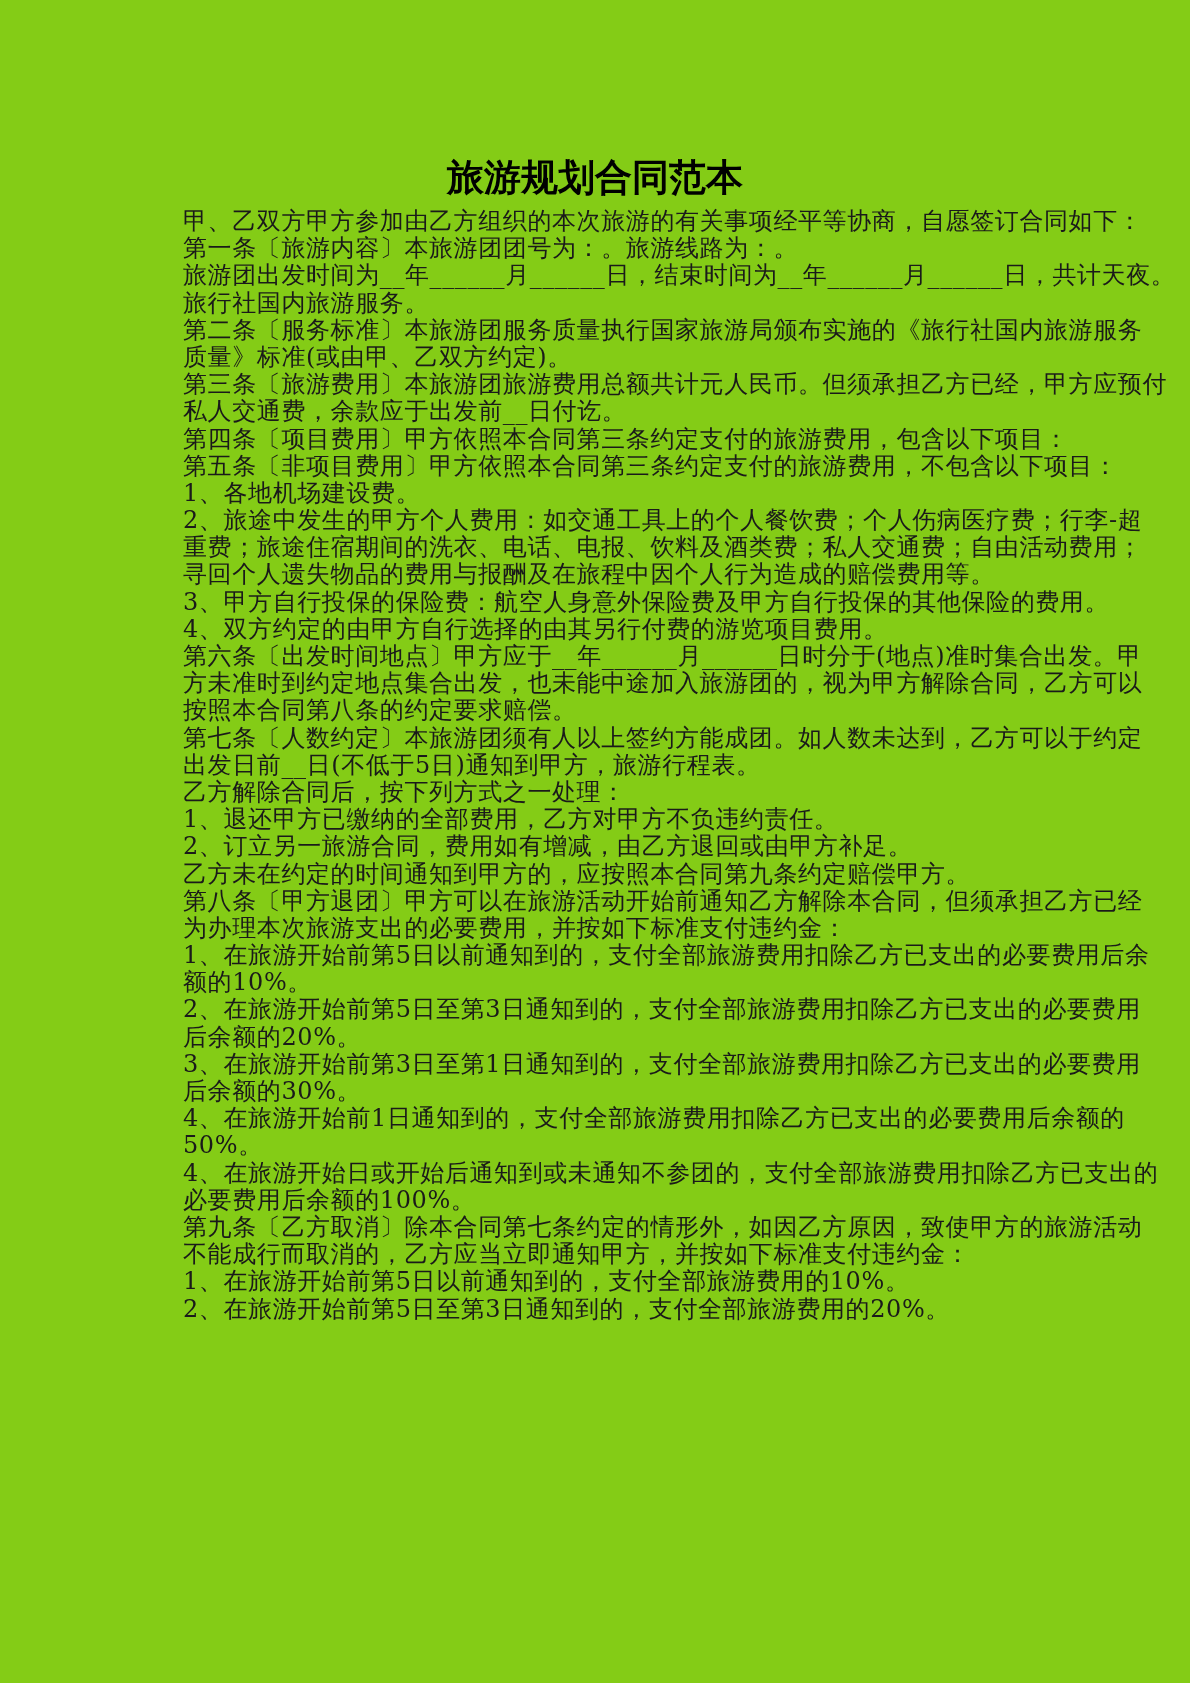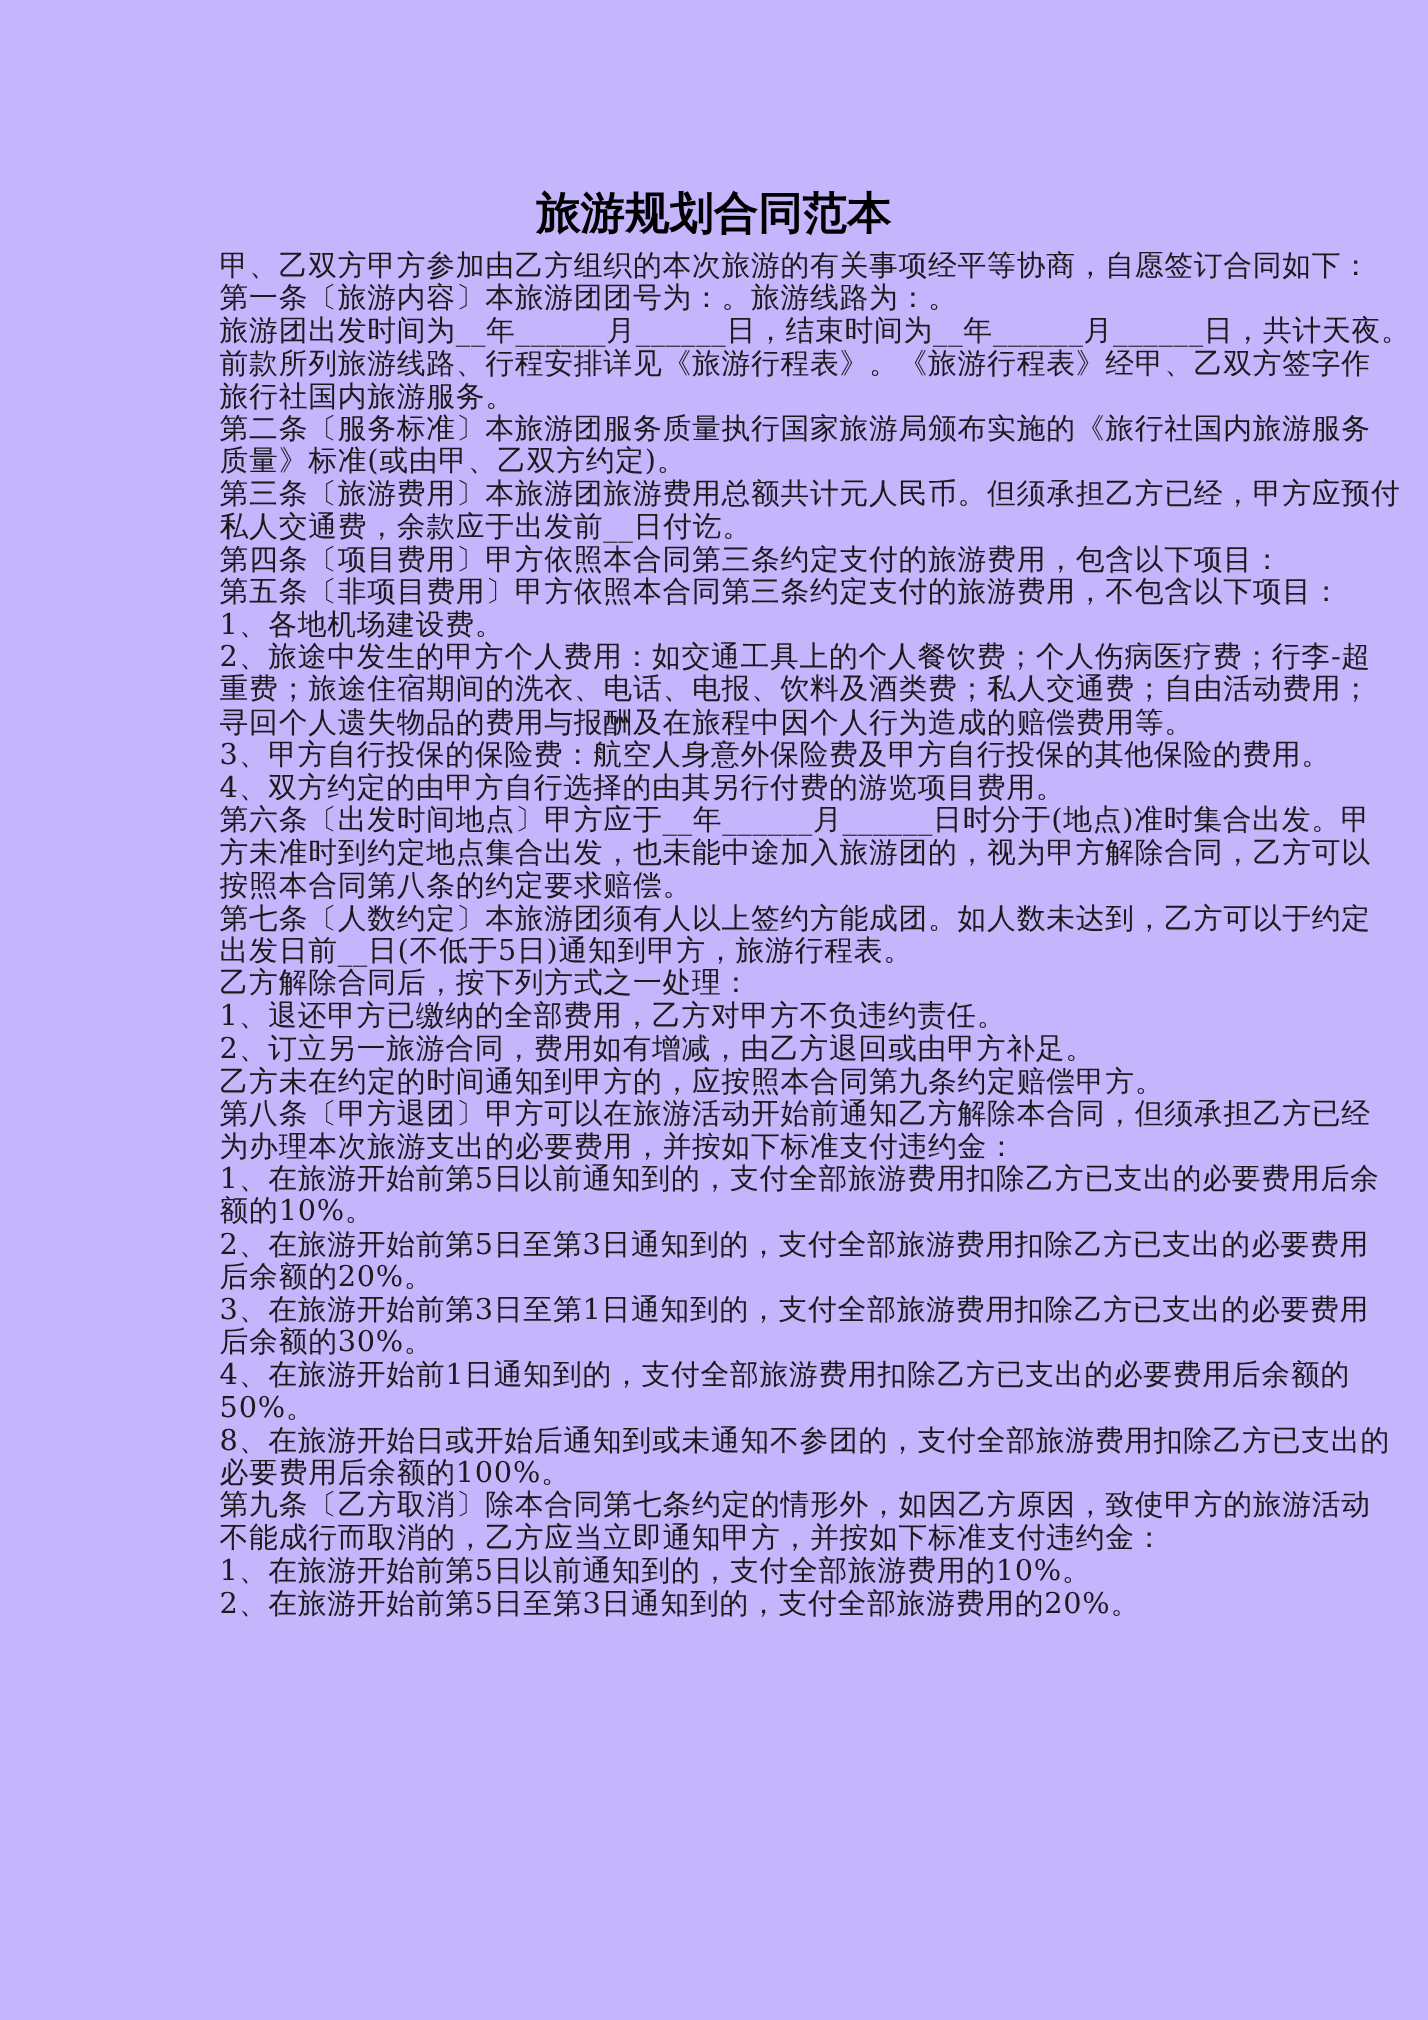--- a/index.html
+++ b/index.html
@@ -1,35 +1,34 @@
 <!DOCTYPE html>
 <html><head>
 <meta charset="utf-8">
 <style>
   html, body { margin: 0; padding: 0; background: #ffffff; }
   body { width: 1190px; height: 1683px; position: relative; overflow: hidden;
          font-family: "DejaVu Serif", "Liberation Serif", serif; color: #111; }
-  .page { position: absolute; left: 0; top: 0; width: 1190px; height: 1683px; background: #c4b5fd; }
+  .page { position: absolute; left: 0; top: 0; width: 1190px; height: 1683px; background: #84cc16; }
   .title { position: absolute; left: 0; top: 156px; width: 1190px; text-align: center;
            font-family: "DejaVu Sans", "Liberation Sans", sans-serif; font-weight: bold;
            font-size: 37px; line-height: 44px; letter-spacing: 0px; color: #000; }
   .body { position: absolute; left: 183px; top: 208px; width: 830px; }
   .line { display: block; font-size: 24px; line-height: 27.2px; height: 27.2px; white-space: nowrap;
           letter-spacing: 0.6px; color: #1a1a1a; }
 </style>
 </head>
 <body>
 
 <div class="page">
   <div class="title">旅游规划合同范本</div>
   <div class="body" id="body">
     <span class="line">甲、乙双方甲方参加由乙方组织的本次旅游的有关事项经平等协商，自愿签订合同如下：</span>
     <span class="line">第一条〔旅游内容〕本旅游团团号为：。旅游线路为：。</span>
     <span class="line">旅游团出发时间为__年______月______日，结束时间为__年______月______日，共计天夜。</span>
-    <span class="line">前款所列旅游线路、行程安排详见《旅游行程表》。《旅游行程表》经甲、乙双方签字作</span>
     <span class="line">旅行社国内旅游服务。</span>
     <span class="line">第二条〔服务标准〕本旅游团服务质量执行国家旅游局颁布实施的《旅行社国内旅游服务</span>
     <span class="line">质量》标准(或由甲、乙双方约定)。</span>
     <span class="line">第三条〔旅游费用〕本旅游团旅游费用总额共计元人民币。但须承担乙方已经，甲方应预付</span>
     <span class="line">私人交通费，余款应于出发前__日付讫。</span>
     <span class="line">第四条〔项目费用〕甲方依照本合同第三条约定支付的旅游费用，包含以下项目：</span>
     <span class="line">第五条〔非项目费用〕甲方依照本合同第三条约定支付的旅游费用，不包含以下项目：</span>
     <span class="line">1、各地机场建设费。</span>
     <span class="line">2、旅途中发生的甲方个人费用：如交通工具上的个人餐饮费；个人伤病医疗费；行李-超</span>
     <span class="line">重费；旅途住宿期间的洗衣、电话、电报、饮料及酒类费；私人交通费；自由活动费用；</span>
@@ -48,20 +47,20 @@
     <span class="line">第八条〔甲方退团〕甲方可以在旅游活动开始前通知乙方解除本合同，但须承担乙方已经</span>
     <span class="line">为办理本次旅游支出的必要费用，并按如下标准支付违约金：</span>
     <span class="line">1、在旅游开始前第5日以前通知到的，支付全部旅游费用扣除乙方已支出的必要费用后余</span>
     <span class="line">额的10%。</span>
     <span class="line">2、在旅游开始前第5日至第3日通知到的，支付全部旅游费用扣除乙方已支出的必要费用</span>
     <span class="line">后余额的20%。</span>
     <span class="line">3、在旅游开始前第3日至第1日通知到的，支付全部旅游费用扣除乙方已支出的必要费用</span>
     <span class="line">后余额的30%。</span>
     <span class="line">4、在旅游开始前1日通知到的，支付全部旅游费用扣除乙方已支出的必要费用后余额的</span>
     <span class="line">50%。</span>
-    <span class="line">8、在旅游开始日或开始后通知到或未通知不参团的，支付全部旅游费用扣除乙方已支出的</span>
+    <span class="line">4、在旅游开始日或开始后通知到或未通知不参团的，支付全部旅游费用扣除乙方已支出的</span>
     <span class="line">必要费用后余额的100%。</span>
     <span class="line">第九条〔乙方取消〕除本合同第七条约定的情形外，如因乙方原因，致使甲方的旅游活动</span>
     <span class="line">不能成行而取消的，乙方应当立即通知甲方，并按如下标准支付违约金：</span>
     <span class="line">1、在旅游开始前第5日以前通知到的，支付全部旅游费用的10%。</span>
     <span class="line">2、在旅游开始前第5日至第3日通知到的，支付全部旅游费用的20%。</span>
   </div>
 </div>
 
 </body></html>

